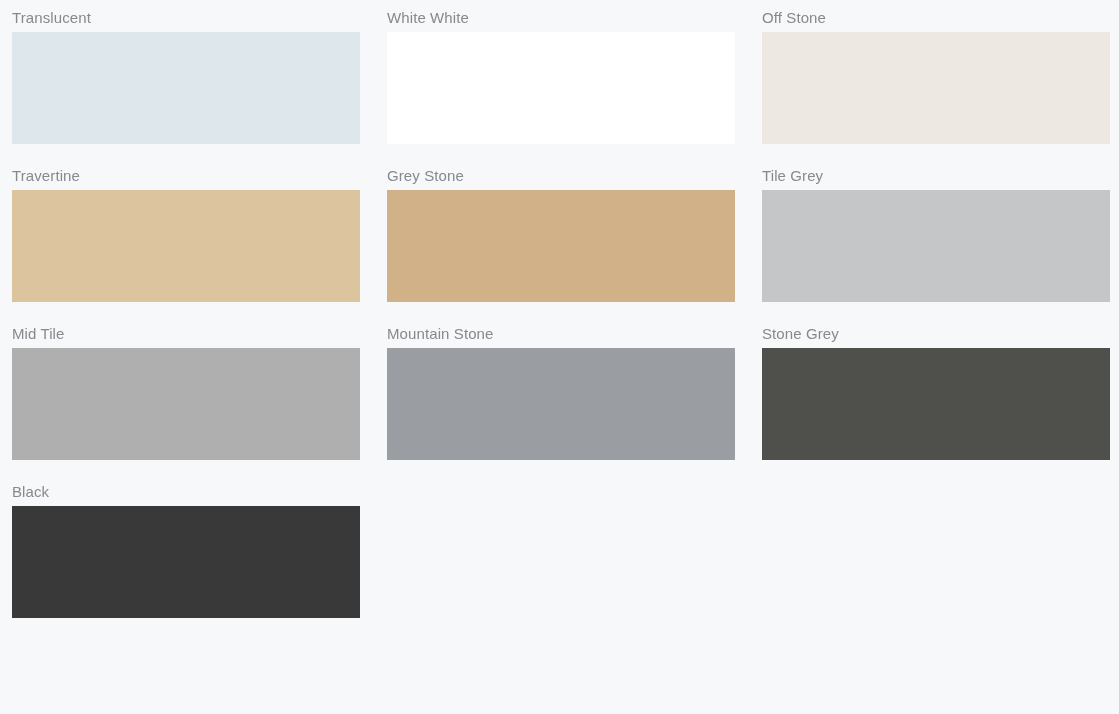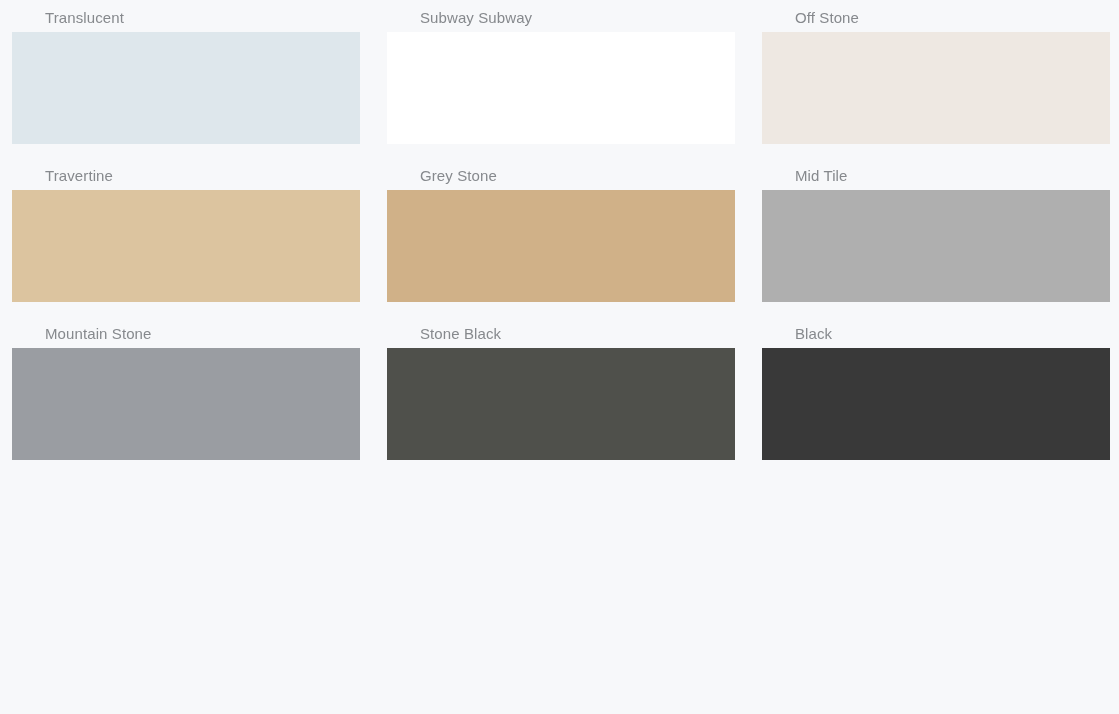--- a/index.html
+++ b/index.html
@@ -34,21 +34,20 @@
   .swatch-label {
     font-size: 15px;
     line-height: 17px;
     color: #86898d;
     font-family: "Liberation Sans", sans-serif;
     letter-spacing: 0.1px;
     padding: 9px 0 6px 0;
     white-space: nowrap;
     overflow: hidden;
     text-overflow: ellipsis;
-    margin-left: 33px;
   }
 
   .swatch-chip {
     width: 348px;
     height: 112px;
     display: block;
   }
 
   
   .swatch-cell.is-empty .swatch-label,
@@ -58,45 +57,49 @@
 </style>
 </head>
 <body style="background: rgb(247, 248, 250);">
 
 <main id="swatch-grid">
     <div class="swatch-cell">
       <div class="swatch-label">Translucent</div>
       <div class="swatch-chip" style="background: rgb(222, 231, 236);"></div>
     </div>
     <div class="swatch-cell">
-      <div class="swatch-label">Subway Subway</div>
+      <div class="swatch-label">White White</div>
       <div class="swatch-chip" style="background: rgb(255, 255, 255);"></div>
     </div>
     <div class="swatch-cell">
       <div class="swatch-label">Off Stone</div>
       <div class="swatch-chip" style="background: rgb(238, 232, 226);"></div>
     </div>
     <div class="swatch-cell">
       <div class="swatch-label">Travertine</div>
       <div class="swatch-chip" style="background: rgb(220, 196, 159);"></div>
     </div>
     <div class="swatch-cell">
       <div class="swatch-label">Grey Stone</div>
       <div class="swatch-chip" style="background: rgb(208, 177, 136);"></div>
     </div>
     <div class="swatch-cell">
+      <div class="swatch-label">Tile Grey</div>
+      <div class="swatch-chip" style="background: rgb(197, 198, 200);"></div>
+    </div>
+    <div class="swatch-cell">
       <div class="swatch-label">Mid Tile</div>
       <div class="swatch-chip" style="background: rgb(175, 175, 175);"></div>
     </div>
     <div class="swatch-cell">
       <div class="swatch-label">Mountain Stone</div>
       <div class="swatch-chip" style="background: rgb(154, 157, 162);"></div>
     </div>
     <div class="swatch-cell">
-      <div class="swatch-label">Stone Black</div>
+      <div class="swatch-label">Stone Grey</div>
       <div class="swatch-chip" style="background: rgb(79, 80, 75);"></div>
     </div>
     <div class="swatch-cell">
       <div class="swatch-label">Black</div>
       <div class="swatch-chip" style="background: rgb(57, 57, 57);"></div>
     </div>
     <div class="swatch-cell is-empty">
       <div class="swatch-label"></div>
       <div class="swatch-chip"></div>
     </div>

